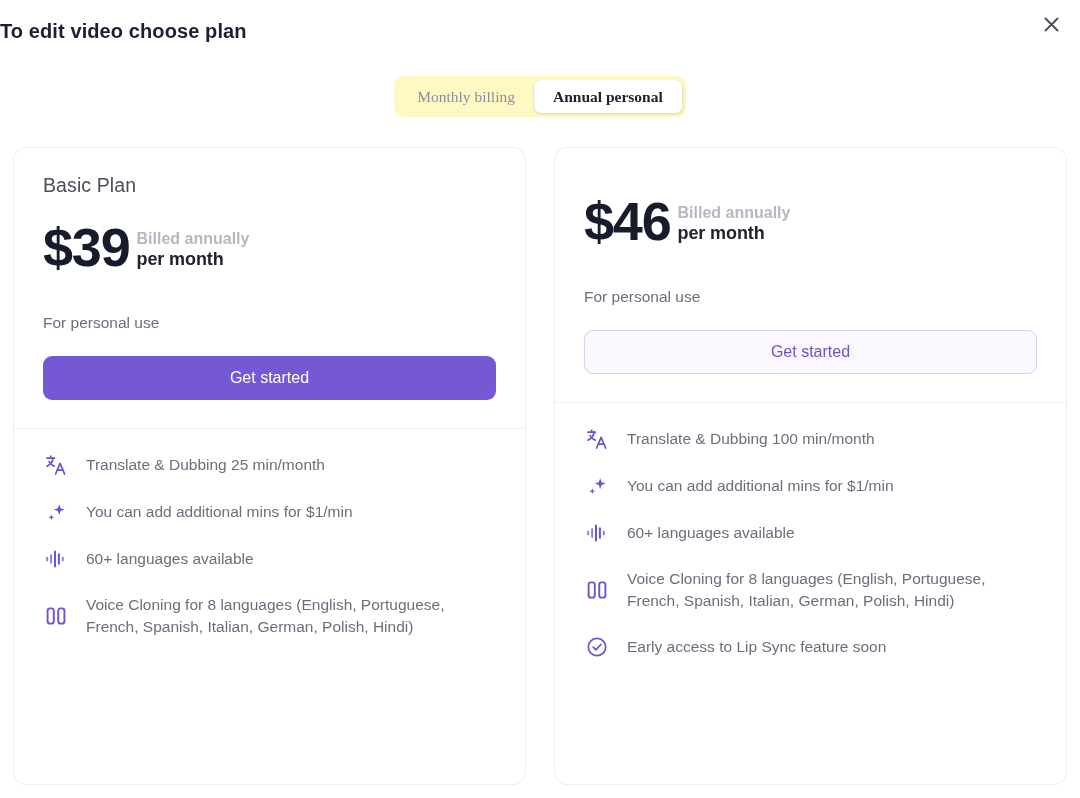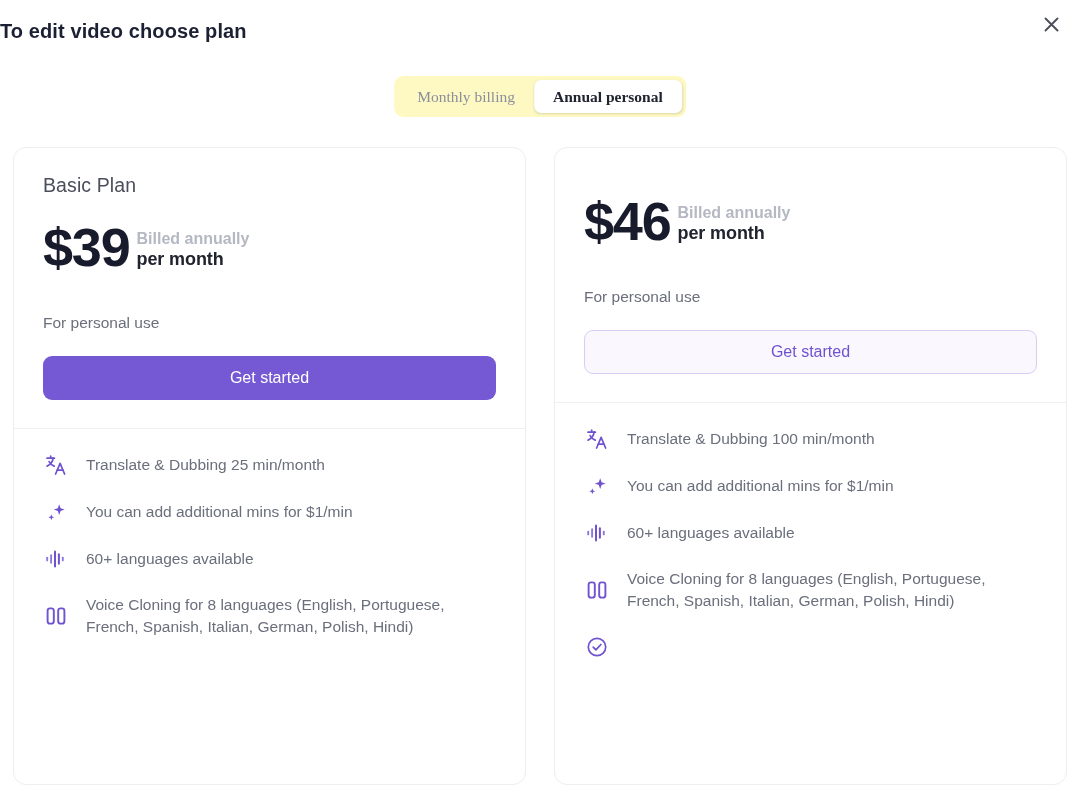--- a/index.html
+++ b/index.html
@@ -399,19 +399,20 @@
           <div class="feature-text">Voice Cloning for 8 languages (English, Portuguese, French, Spanish, Italian, German, Polish, Hindi)</div>
         </div>
 
         <div class="feature-item">
           <span class="feature-icon">
             <svg width="24" height="24" viewBox="0 0 24 24" fill="none">
               <circle cx="12" cy="12" r="8.7" stroke="#6f52d0" stroke-width="1.7"></circle>
               <path d="M8.2 12.2 L10.9 14.9 L15.9 9.5" stroke="#6f52d0" stroke-width="1.7" stroke-linecap="round" stroke-linejoin="round"></path>
             </svg>
           </span>
+          <div class="feature-text">Early access to Lip Sync feature soon</div>
         </div>
 
       </div>
     </div>
 
   </div>
 </div>
 
 </body></html>

